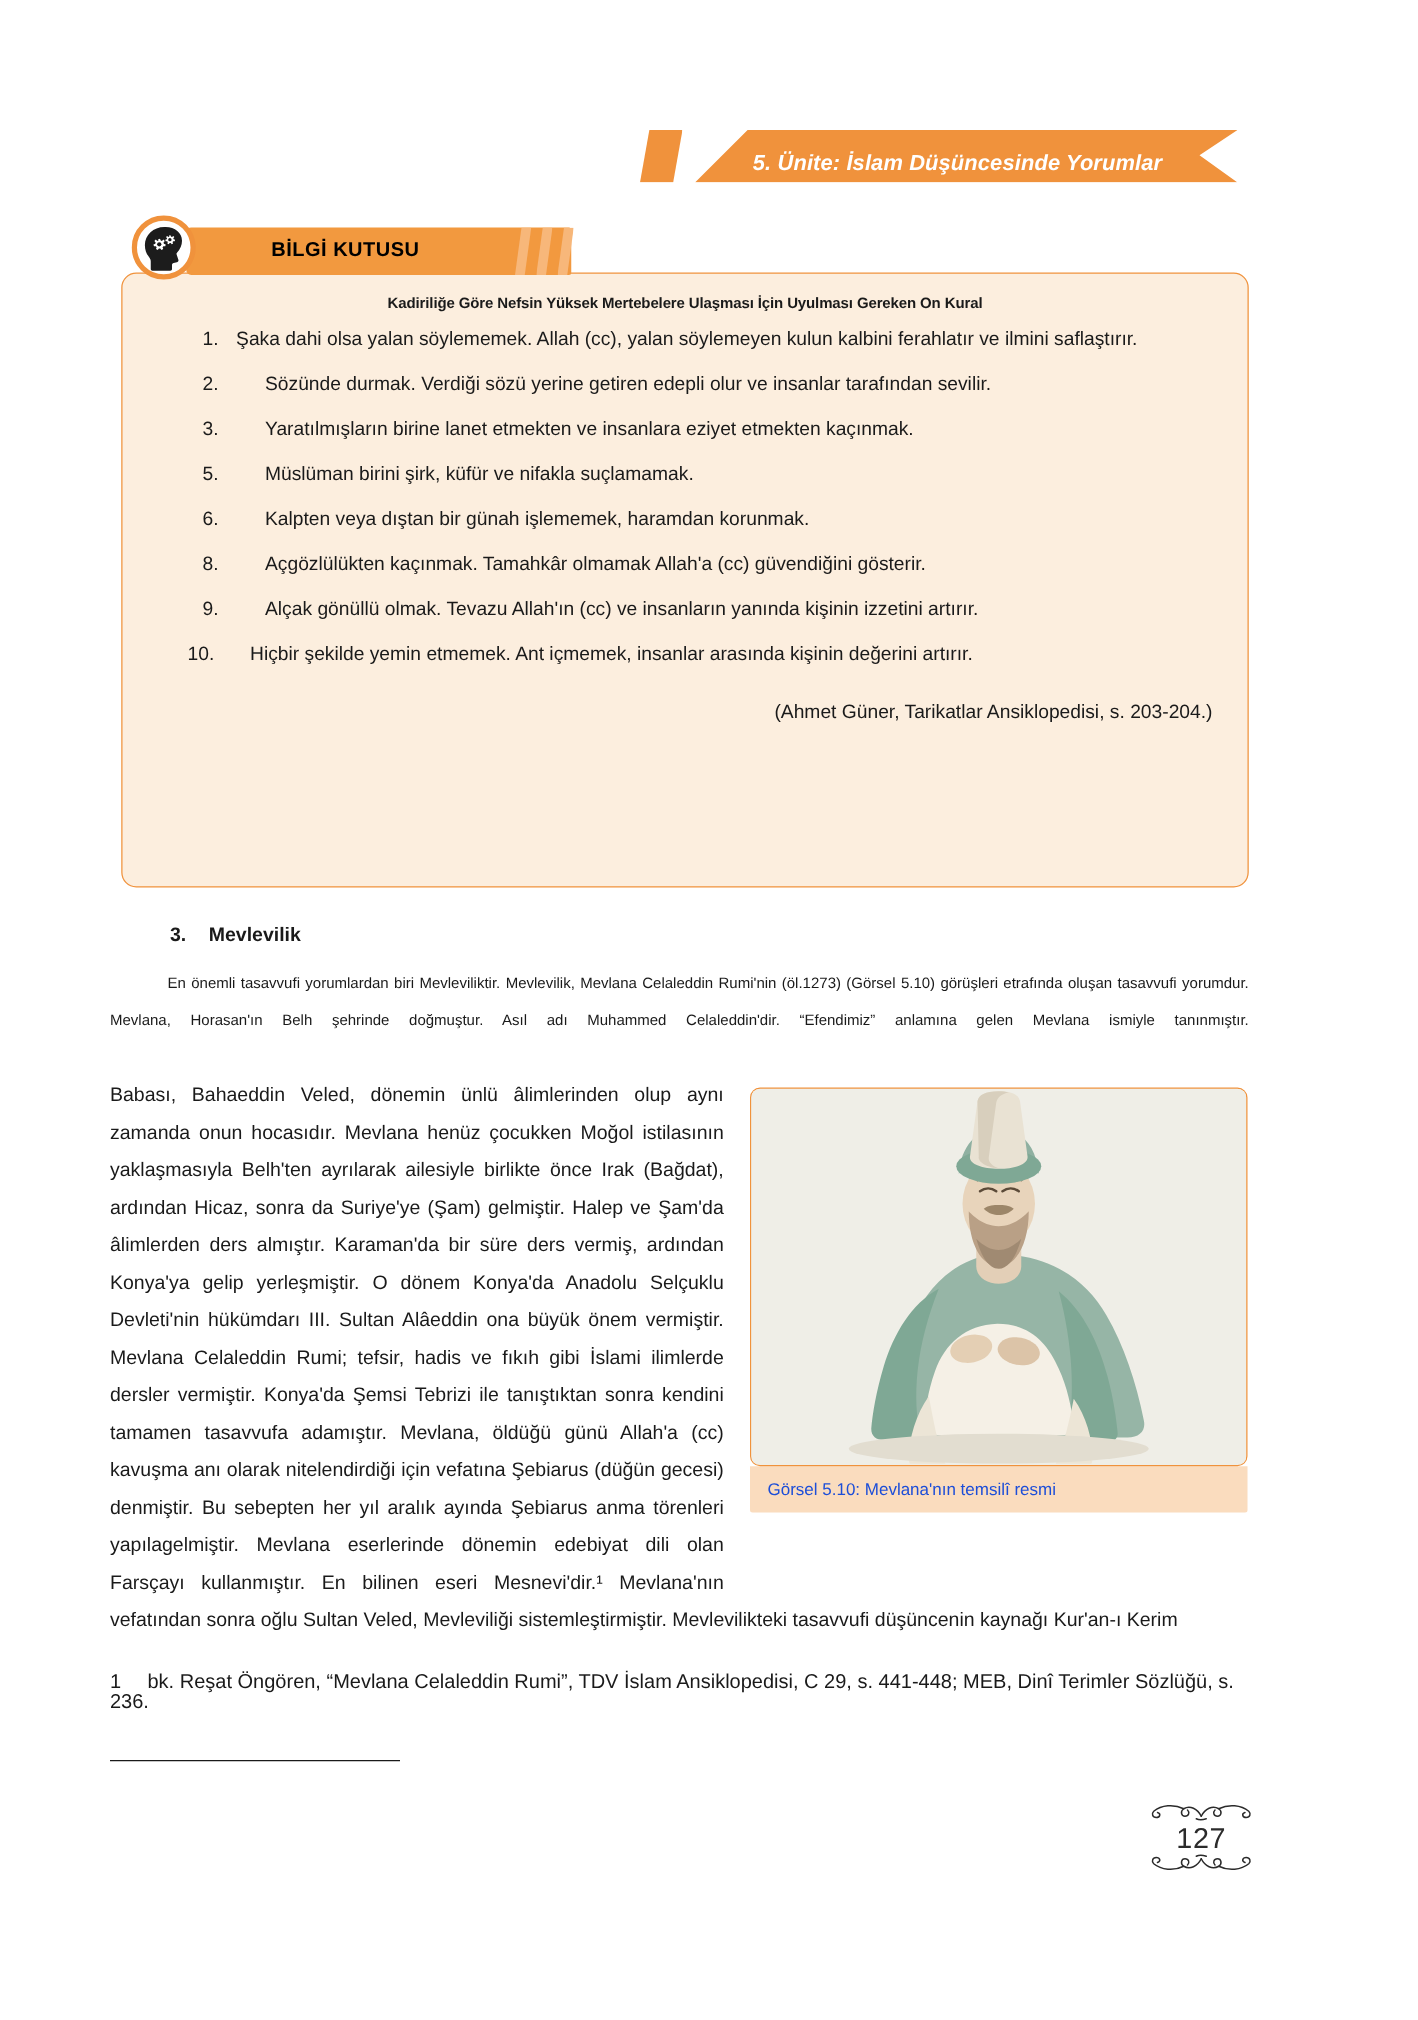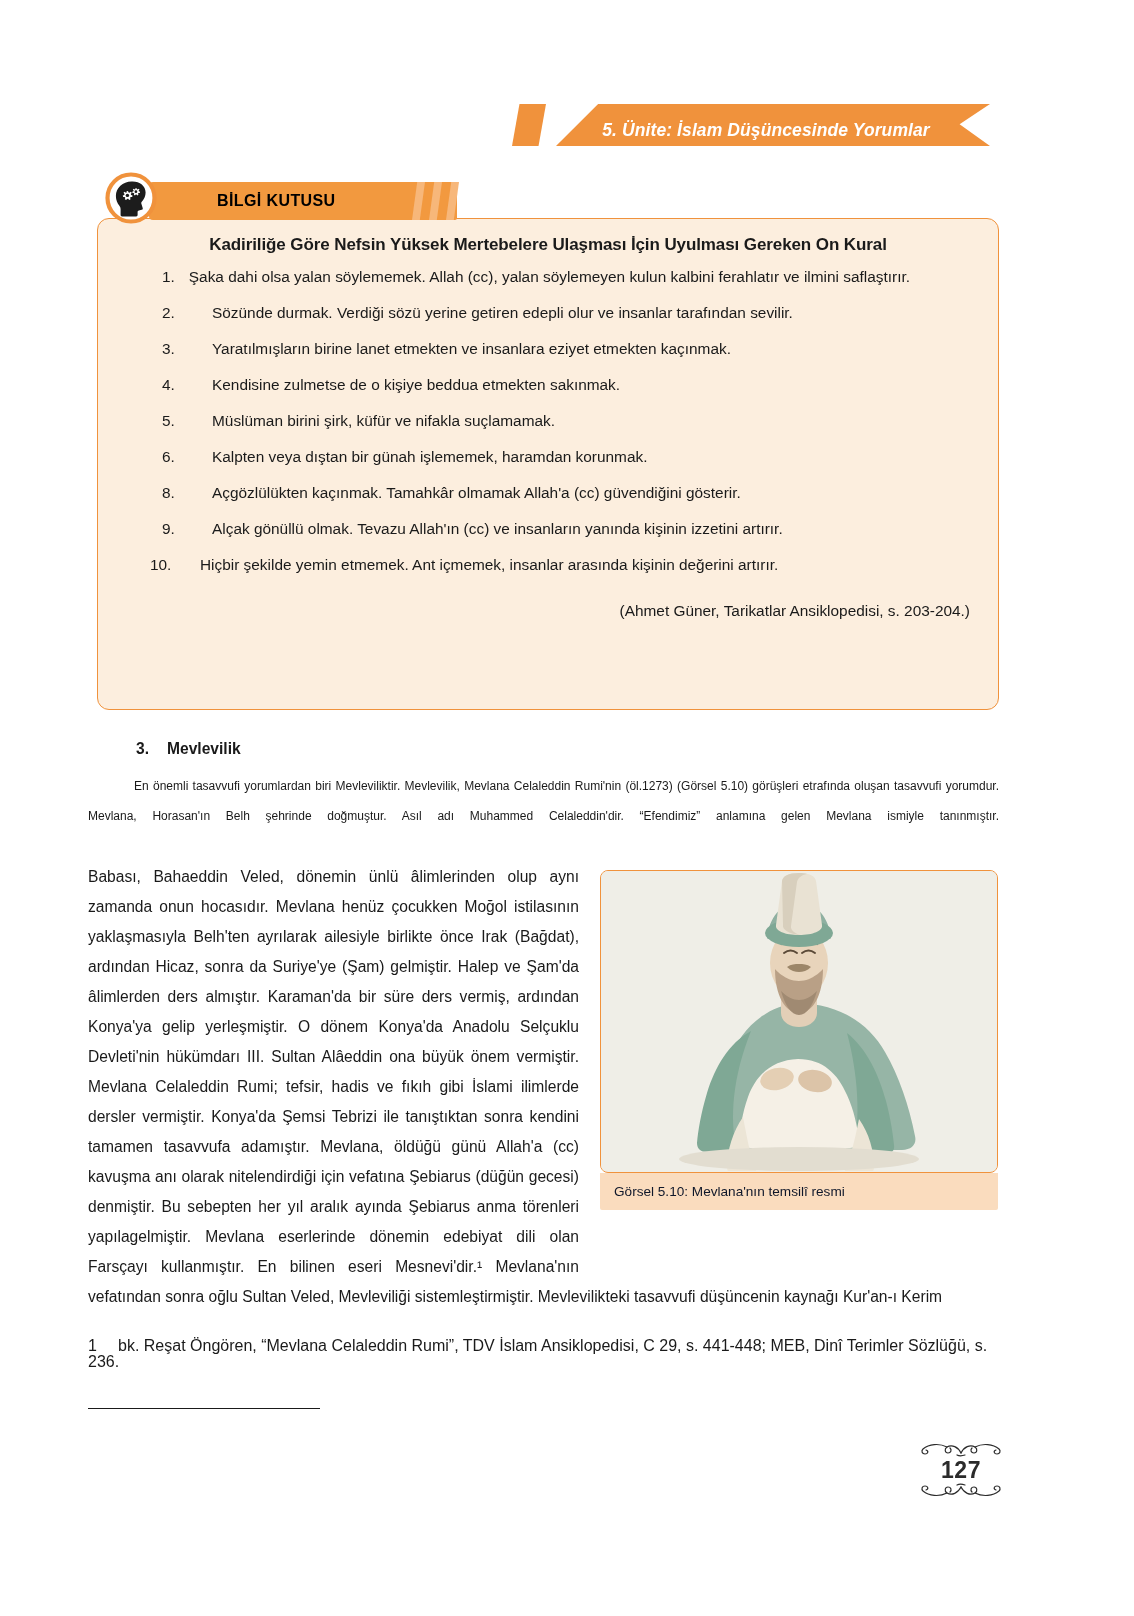--- a/index.html
+++ b/index.html
@@ -104,21 +104,21 @@
     top: 236px; left: 98px;
     width: 900px;
     padding: 0 24px;
     font-size: 15.4px;
     line-height: 1.0;
     color: #1a1a1a;
   }
   #rules-title {
     text-align: center;
     font-weight: bold;
-    font-size: 17px;
+    font-size: 12px;
     margin: 0 0 6px 0;
     letter-spacing: -0.1px;
   }
   .rule-row {
     display: block;
     position: relative;
     margin: 0 0 0 0;
     padding: 0;
     font-size: 15.4px;
     line-height: 36px;
@@ -195,21 +195,21 @@
     border-radius: 8px;
     background: #efeee6;
     overflow: hidden;
     position: relative;
   }
   #figure-caption {
     width: 398px;
     background: #fadcbe;
     padding: 11px 0 11px 14px;
     font-size: 13.6px;
-    color: #0f172a;
+    color: #1d4ed8;
     border-radius: 0 0 2px 2px;
   }
 
   
   #footnote-rule {
     position: absolute;
     top: 1408px; left: 88px;
     width: 232px; height: 0;
     border-top: 1.2px solid #1a1a1a;
   }
@@ -222,21 +222,21 @@
     color: #1a1a1a;
   }
   #footnote .fn-num { display: inline-block; width: 30px; }
 
   
   #page-number-block {
     position: absolute;
     top: 1428px; left: 905px;
     width: 112px; height: 84px;
     display: flex; flex-direction: column;
-    align-items: center; justify-content: center; font-weight: bold;
+    align-items: center; justify-content: center;
   }
   #page-number {
     font-size: 23px;
     color: #2b2b2b;
     line-height: 26px;
     letter-spacing: 0.5px;
   }
   .orn { display:block; }
 </style>
 </head>
@@ -274,21 +274,20 @@
   <div class="ib-title">BİLGİ KUTUSU</div>
 </div>
 
 <div id="info-content">
   <div id="rules-title">Kadiriliğe Göre Nefsin Yüksek Mertebelere Ulaşması İçin Uyulması Gereken On Kural</div>
 
   <div class="rule-first"><span class="num-inline">1.</span><span>Şaka dahi olsa yalan söylememek. Allah (cc), yalan söylemeyen kulun kalbini ferahlatır ve ilmini saflaştırır.</span></div>
 
   <div class="rule-row"><span class="rule-num">2.</span><span>Sözünde durmak. Verdiği sözü yerine getiren edepli olur ve insanlar tarafından sevilir.</span></div>
   <div class="rule-row"><span class="rule-num">3.</span><span>Yaratılmışların birine lanet etmekten ve insanlara eziyet etmekten kaçınmak.</span></div>
-  <div class="rule-row"><span class="rule-num">4.</span><span>Kendisine zulmetse de o kişiye beddua etmekten sakınmak.</span></div>
   <div class="rule-row"><span class="rule-num">5.</span><span>Müslüman birini şirk, küfür ve nifakla suçlamamak.</span></div>
   <div class="rule-row"><span class="rule-num">6.</span><span>Kalpten veya dıştan bir günah işlememek, haramdan korunmak.</span></div>
   <div class="rule-row"><span class="rule-num">8.</span><span>Açgözlülükten kaçınmak. Tamahkâr olmamak Allah'a (cc) güvendiğini gösterir.</span></div>
   <div class="rule-row"><span class="rule-num">9.</span><span>Alçak gönüllü olmak. Tevazu Allah'ın (cc) ve insanların yanında kişinin izzetini artırır.</span></div>
   <div class="rule-row"><span class="rule-num wide">10.</span><span>Hiçbir şekilde yemin etmemek. Ant içmemek, insanlar arasında kişinin değerini artırır.</span></div>
 
   <div id="rules-source">(Ahmet Güner, Tarikatlar Ansiklopedisi, s. 203-204.)</div>
 </div>
 
 <div id="section-heading"><span class="sh-num">3.</span><span>Mevlevilik</span></div>

